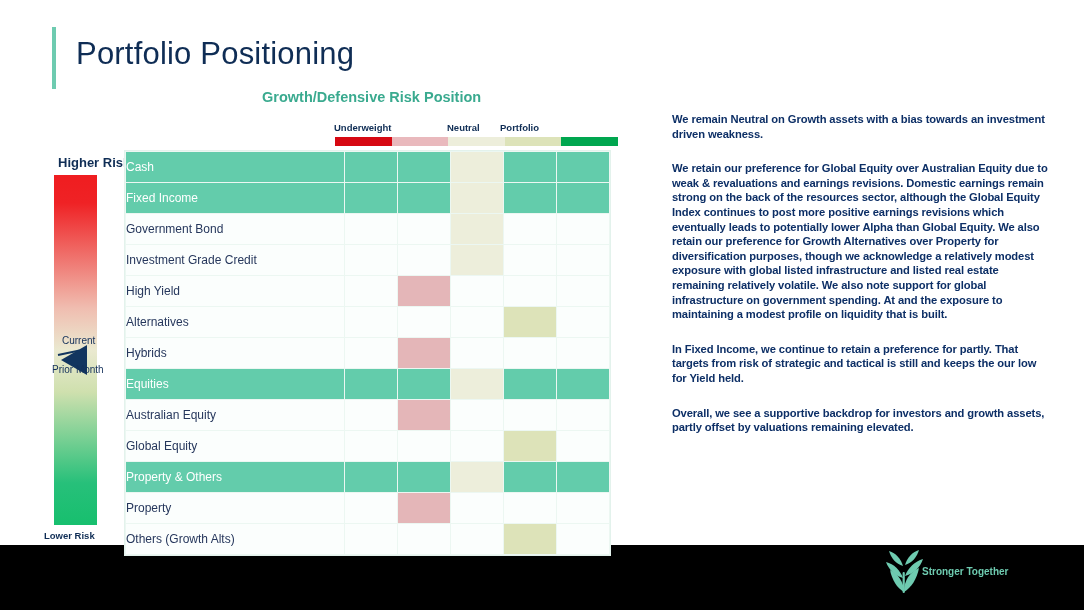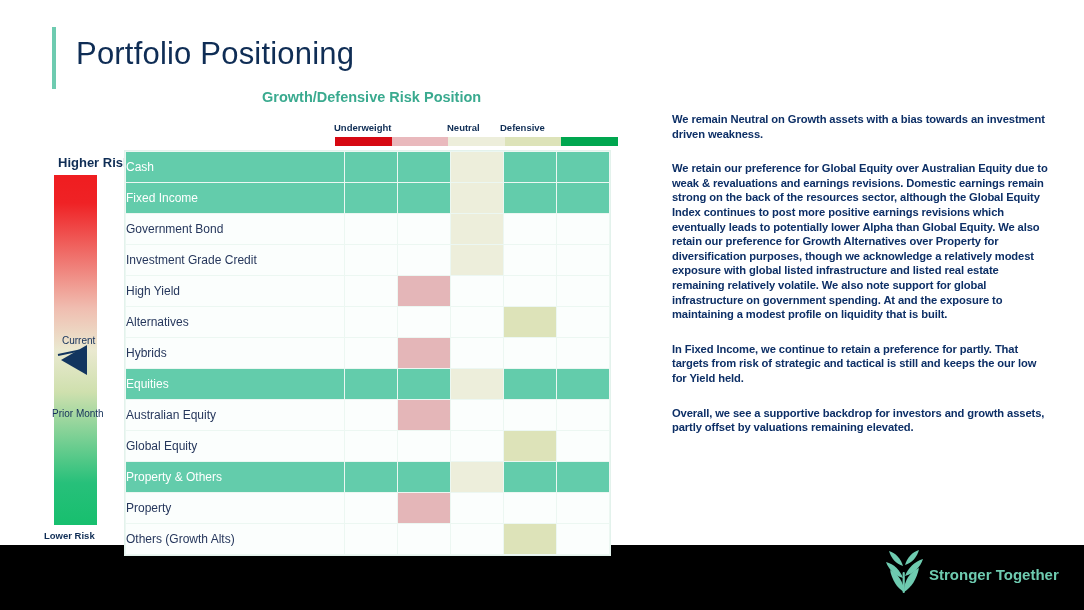--- a/index.html
+++ b/index.html
@@ -20,21 +20,21 @@
   #legend-strip{position:absolute;left:335px;top:137px;width:283px;height:9px;display:flex;}
   #legend-strip .seg{flex:1 1 0;height:100%;}
 
   
   #gauge-wrap{position:absolute;left:44px;top:155px;width:90px;height:390px;}
   #gauge-bar{position:absolute;left:10px;top:20px;width:43px;height:350px;
     background:linear-gradient(to bottom,#ef1d20 0%,#ef2225 8%,#f0bdb0 38%,#eae9d0 50%,#cfe0ae 62%,#27c07a 88%,#17bf6e 100%);}
   #label-higher{position:absolute;left:14px;top:0px;font-size:13px;font-weight:700;color:#0f2d55;white-space:nowrap;}
   #label-lower{position:absolute;left:0px;top:375px;font-size:9.5px;font-weight:700;color:#0f2d55;white-space:nowrap;}
   #marker-current{position:absolute;left:18px;top:180px;font-size:10px;color:#13305a;white-space:nowrap;}
-  #marker-prior{position:absolute;left:8px;top:209px;font-size:10px;color:#13305a;white-space:nowrap;margin-top:44px;}
+  #marker-prior{position:absolute;left:8px;top:209px;font-size:10px;color:#13305a;white-space:nowrap;}
   #arrow-current{position:absolute;left:17px;top:190px;width:0;height:0;
     border-top:15px solid transparent;border-bottom:15px solid transparent;border-right:26px solid #12355f;}
   #arrow-prior{position:absolute;left:14px;top:199px;width:22px;height:2px;background:#12355f;
     transform:rotate(-12deg);transform-origin:left center;}
 
   
   #heat-table{position:absolute;left:125px;top:151px;width:485px;border-collapse:collapse;background:#ffffff;
     box-shadow:0 0 0 1px #e3f2ec;}
   #heat-table td{height:30px;padding:0;border:1px solid #ecf7f2;vertical-align:middle;}
   td.rowlabel{width:220px;font-size:12px;color:#26375c;padding-left:11px;background:#fbfefd;white-space:nowrap;}
@@ -44,36 +44,36 @@
   td.cell{width:53px;}
 
   
   #copy{position:absolute;left:672px;top:112px;width:376px;}
   #copy p{margin:0 0 20px 0;font-size:11.2px;line-height:14.6px;font-weight:700;color:#0d2f66;
     text-align:left;letter-spacing:-.1px;}
 
   
   #logo{position:absolute;left:878px;top:548px;width:170px;height:48px;}
   #logo-mark{position:absolute;left:0;top:0;width:52px;height:46px;}
-  #logo-text{position:absolute;left:51px;top:18px;font-size:15px;font-weight:700;color:#6ecbb0;white-space:nowrap;}
+  #logo-text{position:absolute;left:44px;top:18px;font-size:10px;font-weight:700;color:#6ecbb0;white-space:nowrap;}
 </style>
 </head>
 <body>
 
 <div id="slide">
 
   <div id="title-accent"></div>
   <div id="page-title">Portfolio Positioning</div>
 
   <div id="chart-title">Growth/Defensive Risk Position</div>
 
   <div id="column-headers">
       <div class="col-label" style="left: 334px; width: 113px;">Underweight</div>
       <div class="col-label" style="left: 447px; width: 53px;">Neutral</div>
-      <div class="col-label" style="left: 500px; width: 118px;">Defensive</div>
+      <div class="col-label" style="left: 500px; width: 118px;">Portfolio</div>
     </div>
 
   <div id="legend-strip">
       <div class="seg" style="background: rgb(214, 8, 18);"></div>
       <div class="seg" style="background: rgb(233, 185, 189);"></div>
       <div class="seg" style="background: rgb(237, 238, 219);"></div>
       <div class="seg" style="background: rgb(221, 227, 185);"></div>
       <div class="seg" style="background: rgb(0, 166, 79);"></div>
     </div>
 

